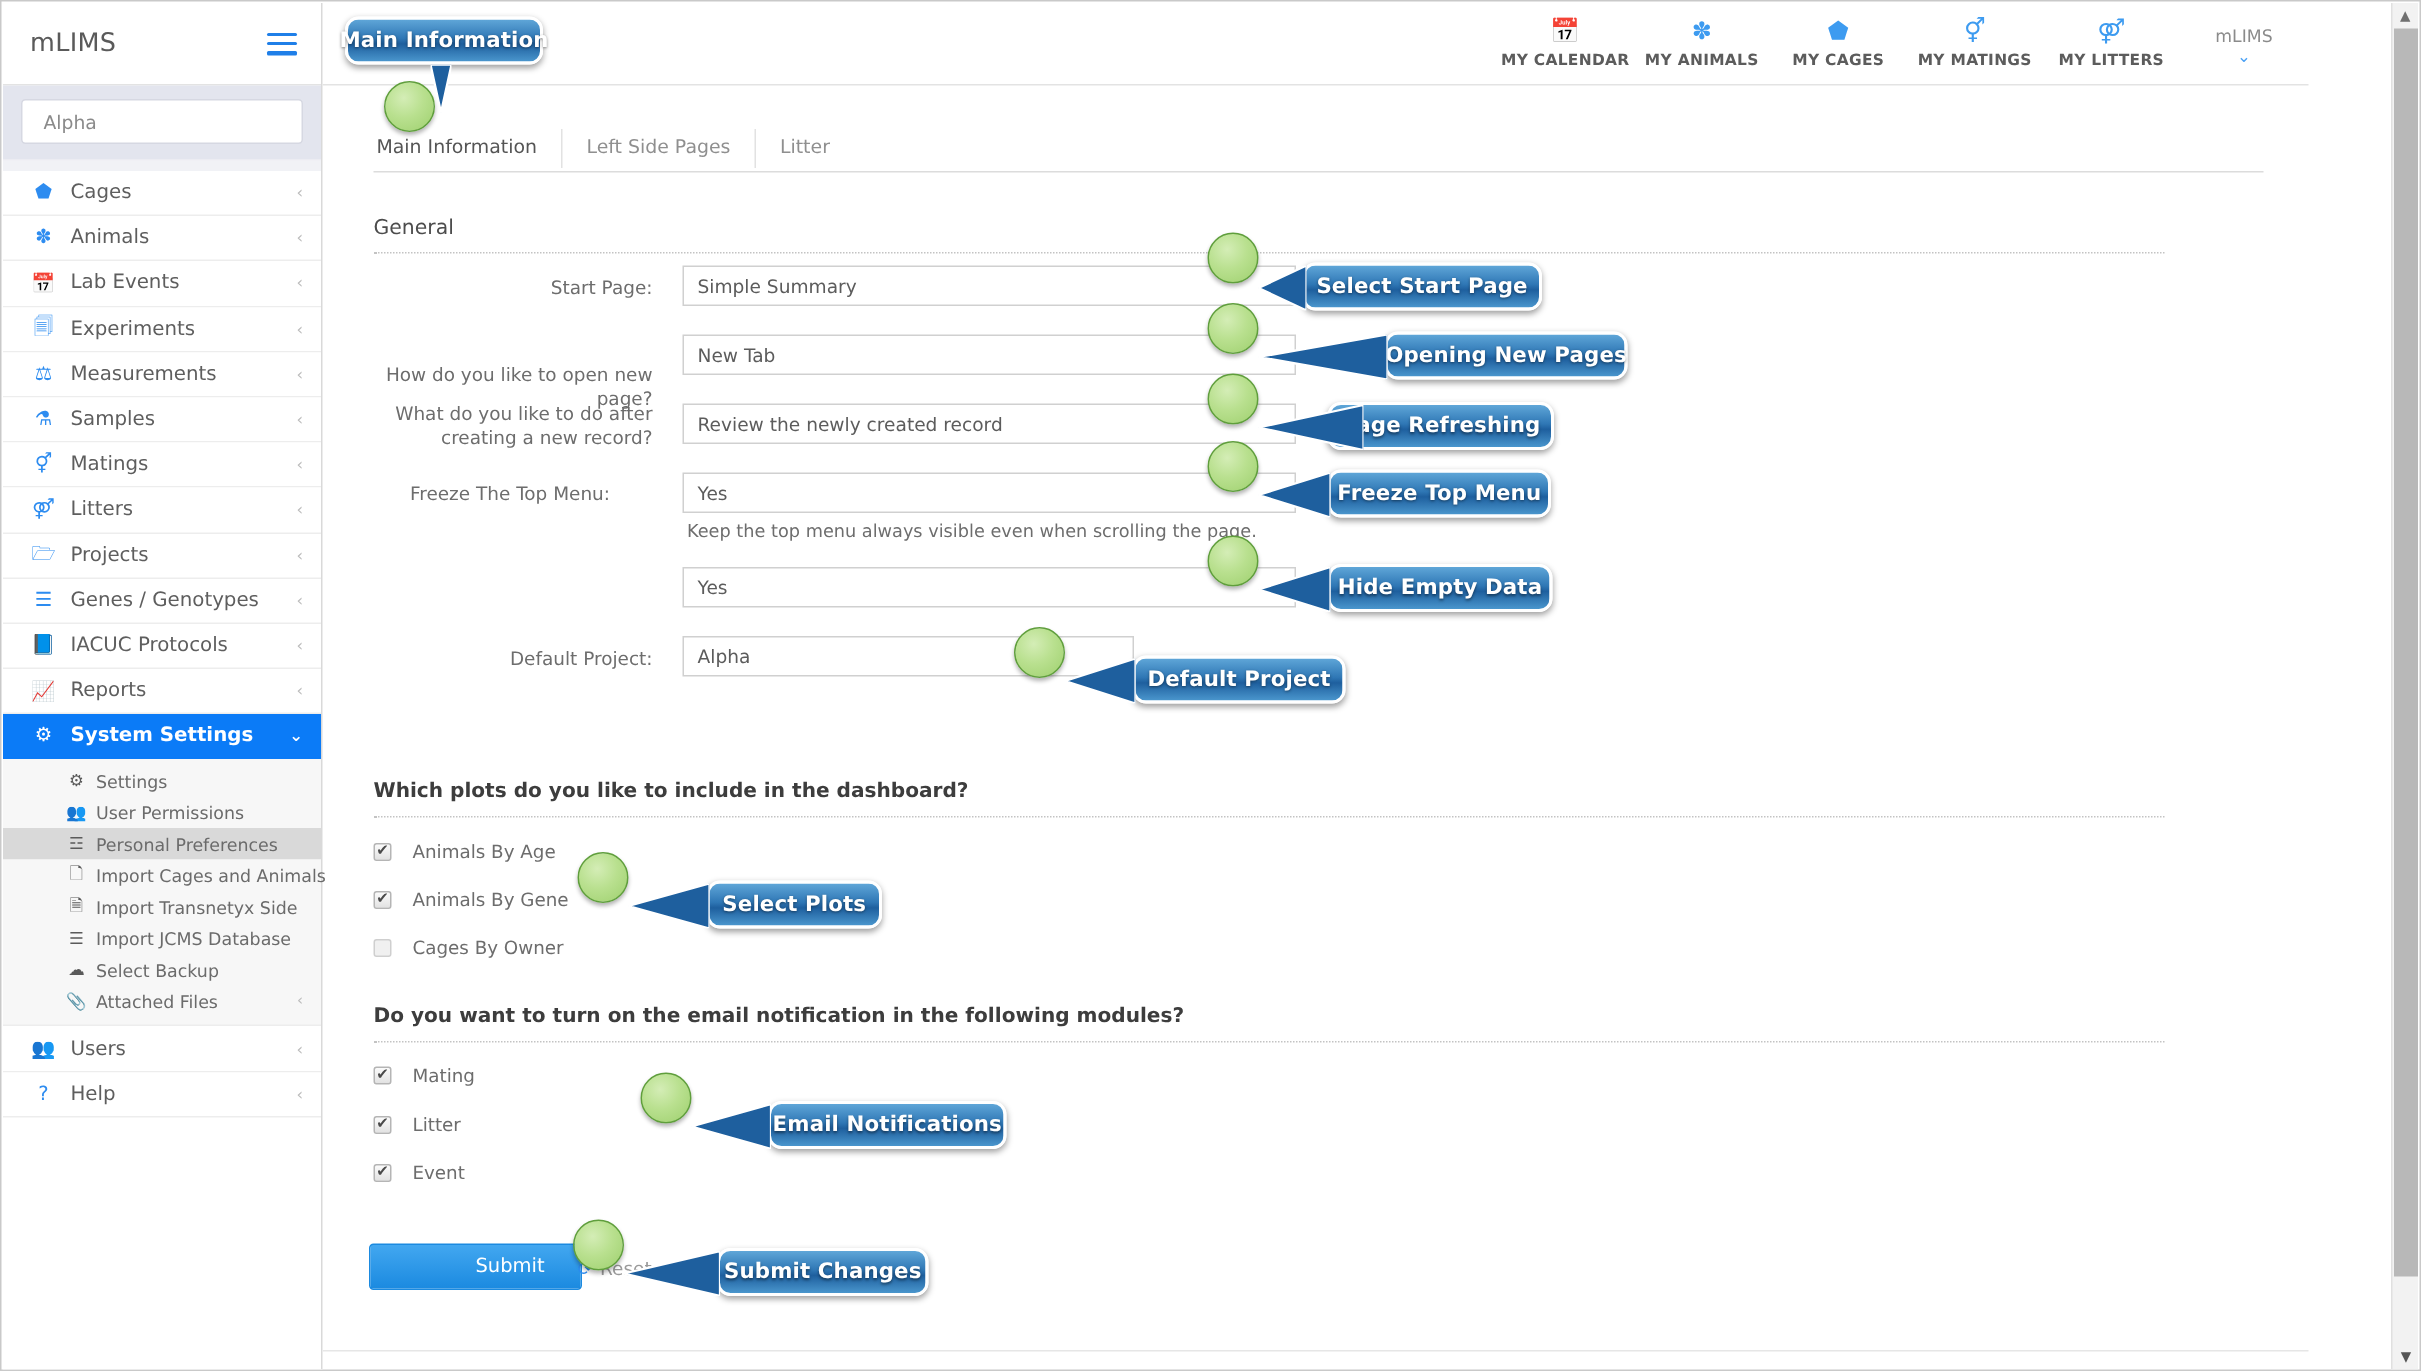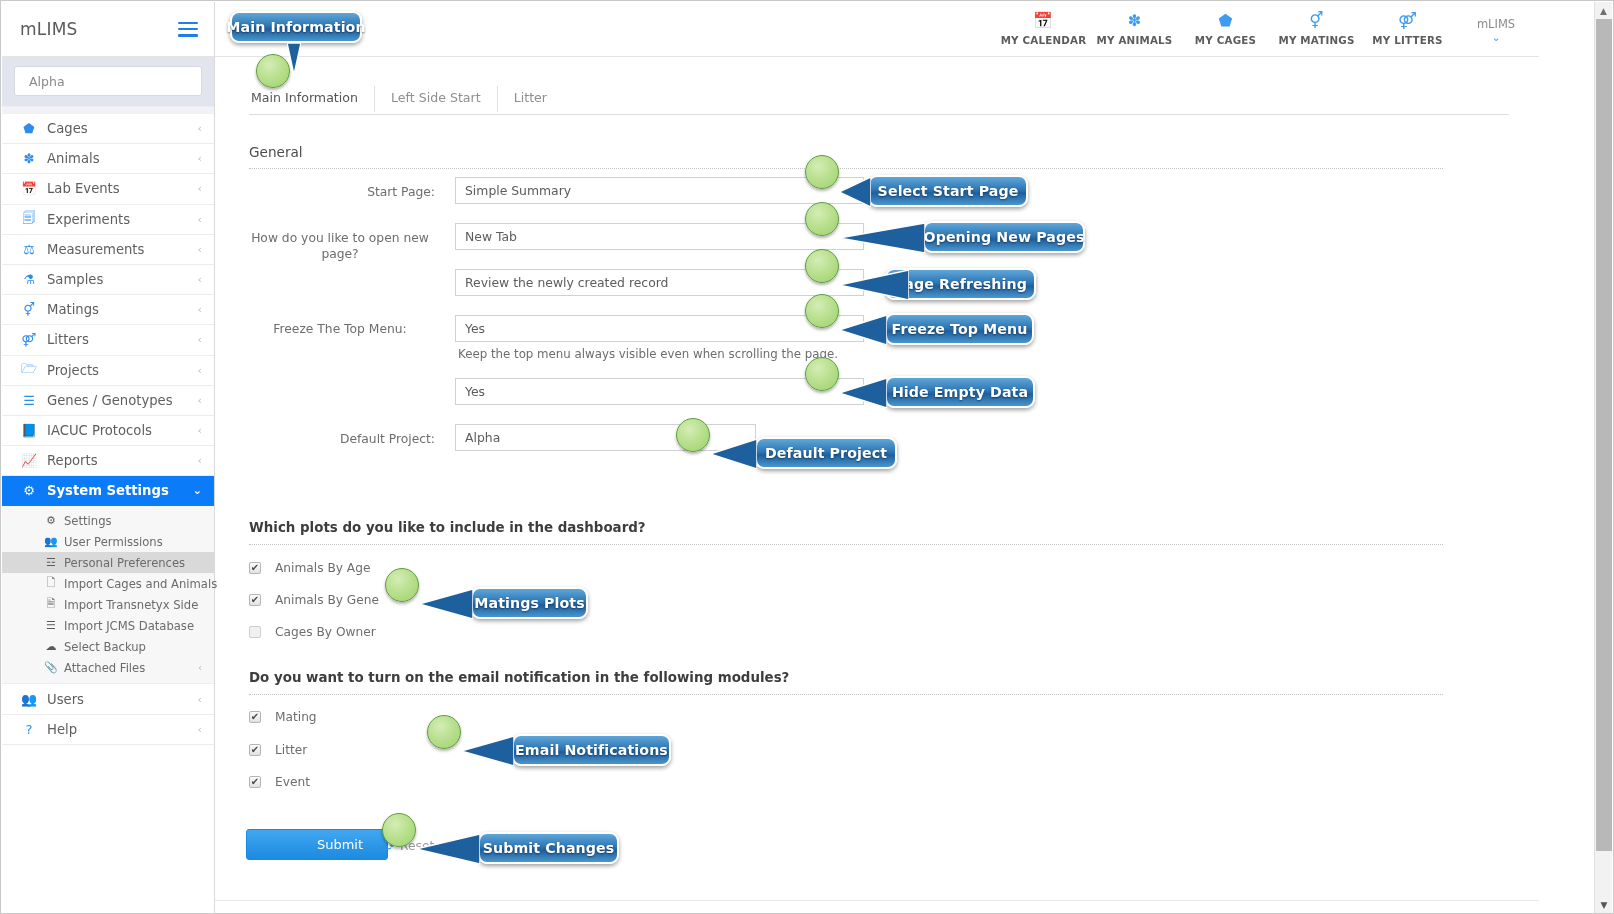--- a/index.html
+++ b/index.html
@@ -346,33 +346,34 @@
   <div style="position:absolute;right:1px;top:1px;width:18px;height:911px;background:#f2f2f2;border-left:1px solid #e0e0e0;">
     <div style="height:17px;display:flex;align-items:center;justify-content:center;font-size:9px;color:#707070;">▲</div>
     <div style="position:absolute;top:17px;left:1px;width:16px;height:832px;background:#b8b8b8;"></div>
     <div style="position:absolute;bottom:0;width:18px;height:17px;display:flex;align-items:center;justify-content:center;font-size:9px;color:#555;">▼</div>
   </div>
 
   <div id="content">
 
     <div class="tabs" id="tabs">
         <div class="tab active">Main Information</div>
-        <div class="tab">Left Side Start</div>
+        <div class="tab">Left Side Pages</div>
         <div class="tab last">Litter</div>
       </div>
 
     <div class="section-title" style="left:34px; top:86px;">General</div>
     <div class="dotted-rule" style="left:34px; top:110px; width:1194px;"></div>
 
     <div class="flabel" style="left:30px; top:126px; width:190px;">Start Page:</div>
     <div class="finput" style="left:240px; top:119px; width:409px;">Simple Summary</div>
 
-    <div class="flabel" style="left:30px; top:172px; width:190px;text-align:center;">How do you like to open new page?</div>
+    <div class="flabel" style="left:30px; top:184px; width:190px;">How do you like to open new page?</div>
     <div class="finput" style="left:240px; top:165px; width:409px;">New Tab</div>
 
+    <div class="flabel" style="left:24px; top:210px; width:196px;">What do you like to do after creating a new record?</div>
     <div class="finput" style="left:240px; top:211px; width:409px;">Review the newly created record</div>
 
     <div class="flabel" style="left:30px; top:263px; width:190px;text-align:center;">Freeze The Top Menu:</div>
     <div class="finput" style="left:240px; top:257px; width:409px;">Yes</div>
     <div class="fhelp" style="left:243px; top:288px; width:600px;">Keep the top menu always visible even when scrolling the page.</div>
 
     <div class="finput" style="left:240px; top:320px; width:409px;">Yes</div>
 
     <div class="flabel" style="left:30px; top:373px; width:190px;">Default Project:</div>
     <div class="finput" style="left:240px; top:366px; width:301px;">Alpha</div>
@@ -451,21 +452,21 @@
       <div class="bubble" style="left: 884px; top: 375px; width: 150px; height: 32px;">Hide Empty Data</div>
       <div class="dot" style="left: 804px; top: 356px;"></div>
       <div class="ptr" style="left: 709px; top: 438px; width: 47px; height: 30px;"><svg width="47" height="30" viewBox="0 0 47 30">
           <polygon points="0,15 47,0 47,30" fill="#1e5f9e" stroke="#ffffff" stroke-width="1.5"></polygon>
         </svg></div>
       <div class="bubble" style="left: 754px; top: 436px; width: 142px; height: 32px;">Default Project</div>
       <div class="dot" style="left: 675px; top: 417px;"></div>
       <div class="ptr" style="left: 418px; top: 588px; width: 54px; height: 30px;"><svg width="54" height="30" viewBox="0 0 54 30">
           <polygon points="0,15 54,0 54,30" fill="#1e5f9e" stroke="#ffffff" stroke-width="1.5"></polygon>
         </svg></div>
-      <div class="bubble" style="left: 470px; top: 586px; width: 117px; height: 32px;">Matings Plots</div>
+      <div class="bubble" style="left: 470px; top: 586px; width: 117px; height: 32px;">Select Plots</div>
       <div class="dot" style="left: 384px; top: 567px;"></div>
       <div class="ptr" style="left: 460px; top: 735px; width: 53px; height: 30px;"><svg width="53" height="30" viewBox="0 0 53 30">
           <polygon points="0,15 53,0 53,30" fill="#1e5f9e" stroke="#ffffff" stroke-width="1.5"></polygon>
         </svg></div>
       <div class="bubble" style="left: 511px; top: 733px; width: 159px; height: 32px;">Email Notifications</div>
       <div class="dot" style="left: 426px; top: 714px;"></div>
       <div class="ptr" style="left: 415px; top: 833px; width: 64px; height: 30px;"><svg width="64" height="30" viewBox="0 0 64 30">
           <polygon points="0,15 64,0 64,30" fill="#1e5f9e" stroke="#ffffff" stroke-width="1.5"></polygon>
         </svg></div>
       <div class="bubble" style="left: 477px; top: 831px; width: 141px; height: 32px;">Submit Changes</div>

